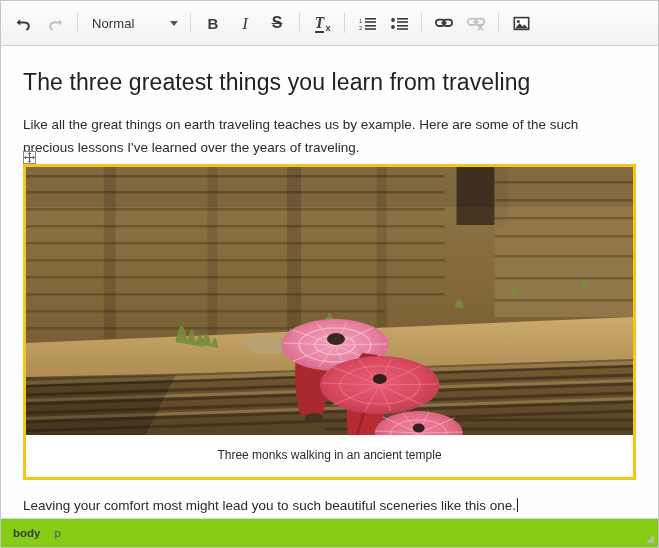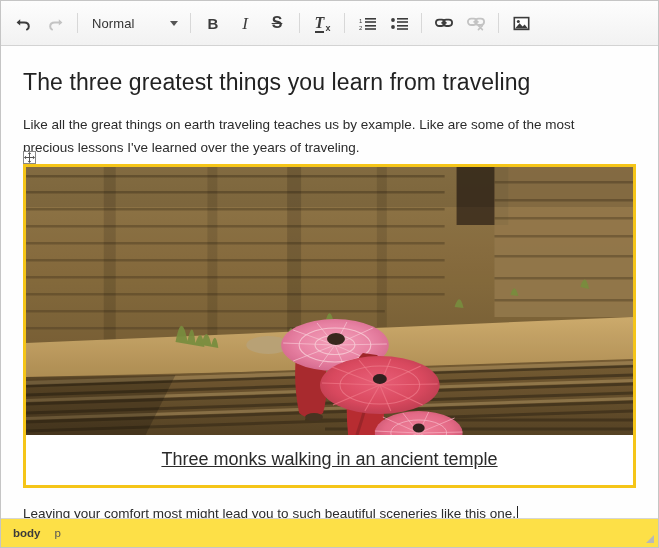--- a/index.html
+++ b/index.html
@@ -176,33 +176,32 @@
     height: 268px;
     display: block;
     overflow: hidden;
     position: relative;
     background: #6b5635;
   }
   .figure-img svg { width: 100%; height: 100%; }
 
   .figure-caption {
     text-align: center;
-    font-size: 18px;
+    font-size: 12px;
     color: #2b2b2b;
     padding: 12px 4px 13px 4px;
     background: #ffffff;
     line-height: 1.4;
-    text-decoration: underline;
   }
 
   
   .statusbar {
     height: 28px;
     flex: 0 0 auto;
-    background: #fde047;
+    background: #84cc16;
     border-top: 1px solid #d6d6d6;
     display: flex;
     align-items: center;
     padding: 0 12px;
     position: relative;
   }
   .path-item {
     font-size: 11.5px;
     color: #555;
     margin-right: 14px;
@@ -336,21 +335,21 @@
         </svg>
       </span>
     </div>
 
   </div>
 
   <div class="content">
 
     <h1 class="doc-title">The three greatest things you learn from traveling</h1>
 
-    <p class="doc-para">Like all the great things on earth traveling teaches us by example. Like are some of the most precious lessons I've learned over the years of traveling.</p>
+    <p class="doc-para">Like all the great things on earth traveling teaches us by example. Here are some of the such precious lessons I've learned over the years of traveling.</p>
 
     <div class="figure-wrap">
 
       <div class="drag-handle">
         <svg viewBox="0 0 11 11">
           <path d="M5.5 0.6 L5.5 10.4 M0.6 5.5 L10.4 5.5" stroke="#555" stroke-width="1"></path>
           <path d="M5.5 0.6 L4.2 2.1 M5.5 0.6 L6.8 2.1" stroke="#555" stroke-width="1" fill="none"></path>
           <path d="M5.5 10.4 L4.2 8.9 M5.5 10.4 L6.8 8.9" stroke="#555" stroke-width="1" fill="none"></path>
           <path d="M0.6 5.5 L2.1 4.2 M0.6 5.5 L2.1 6.8" stroke="#555" stroke-width="1" fill="none"></path>
           <path d="M10.4 5.5 L8.9 4.2 M10.4 5.5 L8.9 6.8" stroke="#555" stroke-width="1" fill="none"></path>

